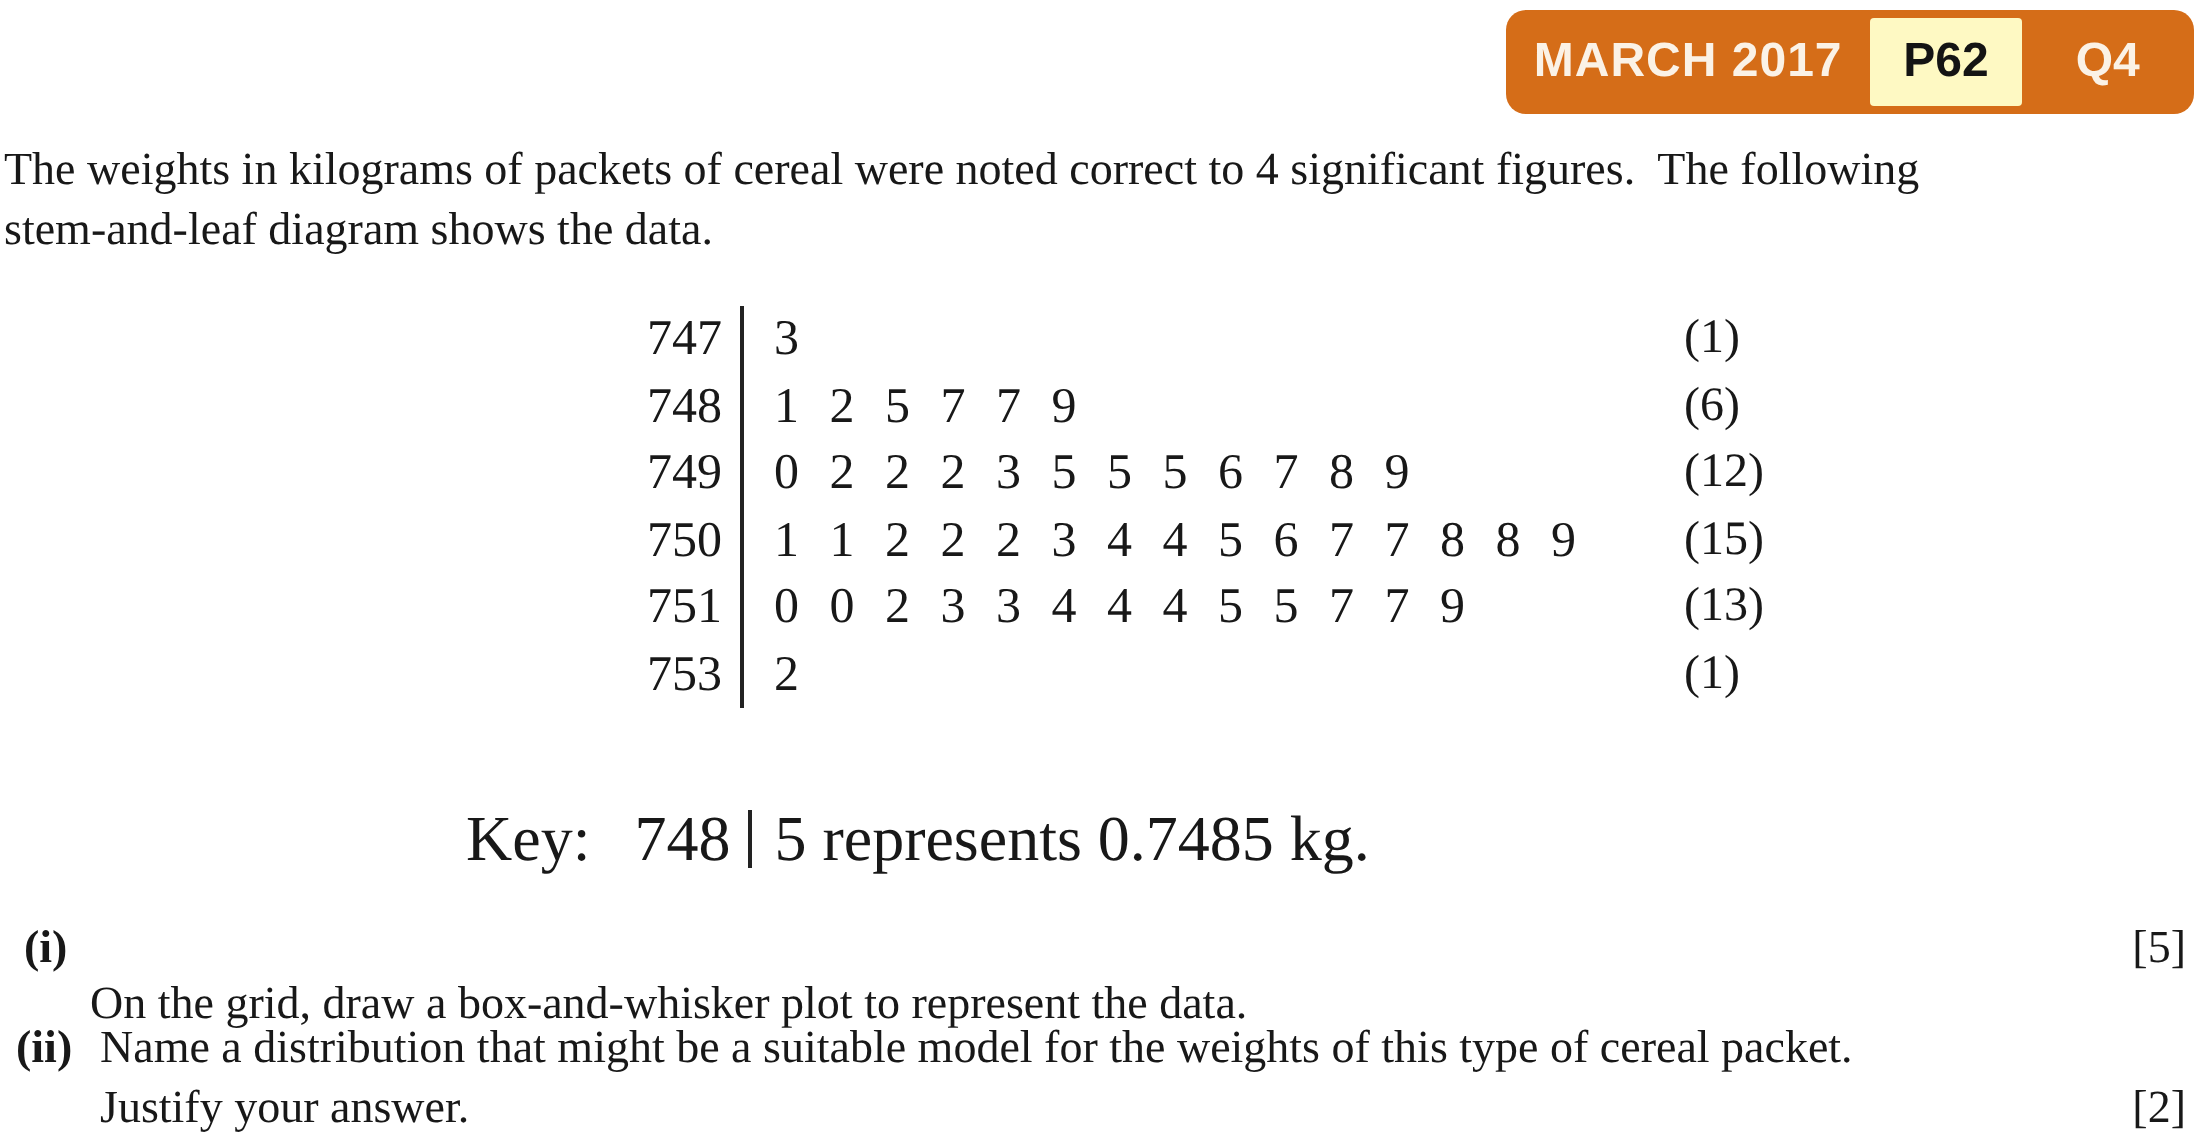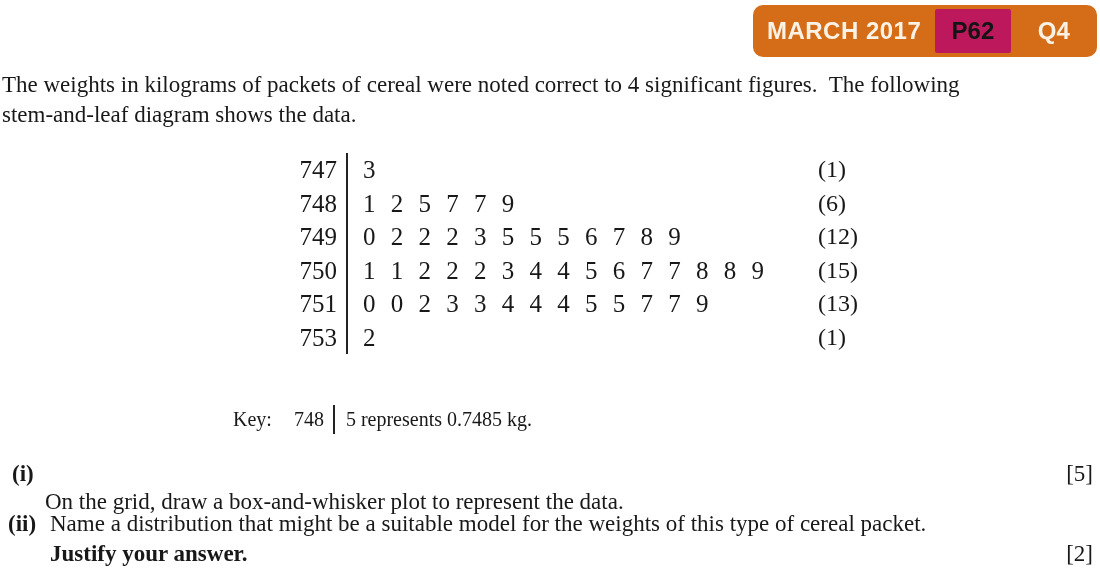--- a/index.html
+++ b/index.html
@@ -30,21 +30,21 @@
   }
   .badge-session {
     width: 188px;
     text-align: center;
     color: #FBF2E6;
     letter-spacing: 0.5px;
   }
   .badge-paper-box {
     width: 78px;
     height: 44px;
-    background: #be185d;
+    background: #fef9c3;
     border-radius: 2px;
     display: flex;
     align-items: center;
     justify-content: center;
   }
   .badge-paper-box span { color: #141414; }
   .badge-question {
     width: 89px;
     text-align: center;
     color: #FBF2E6;
@@ -70,20 +70,21 @@
   }
   .slrow {
     display: flex;
     height: 33.5px;
     line-height: 33.5px;
     align-items: stretch;
   }
   .sl-stem {
     width: 45px;
     text-align: right;
+    margin-left: 24px;
   }
   .sl-leaves {
     border-left: 2px solid #222;
     margin-left: 9px;
     padding-left: 15px;
     width: 440px;
     word-spacing: 9px;
     white-space: pre;
   }
   .sl-count {
@@ -93,21 +94,21 @@
   }
 
   
   .keyline {
     position: absolute;
     left: 233px;
     top: 402px;
     height: 34px;
     display: flex;
     align-items: center;
-    font-size: 20px;
+    font-size: 32px;
   }
   .key-label { margin-right: 22px; }
   .key-bar {
     width: 2px;
     height: 29px;
     background: #222;
     margin: 0 11px 0 9px;
   }
 
   
@@ -124,21 +125,21 @@
   .q2 {
     position: absolute;
     left: 8px;
     top: 509px;
     width: 1085px;
     display: flex;
   }
   .q2 .q-num { width: 42px; font-weight: bold; }
   .q-body { flex: 1; }
   .q-line2 { display: flex; }
-  .q-line2 .q-text2 { flex: 1; font-weight: bold; }
+  .q-line2 .q-text2 { flex: 1; }
   .q-marks { text-align: right; }
 </style>
 </head>
 <body>
 
 <div class="badge">
   <span class="badge-session">MARCH 2017</span>
   <div class="badge-paper-box">
     <span>P62</span>
   </div>

